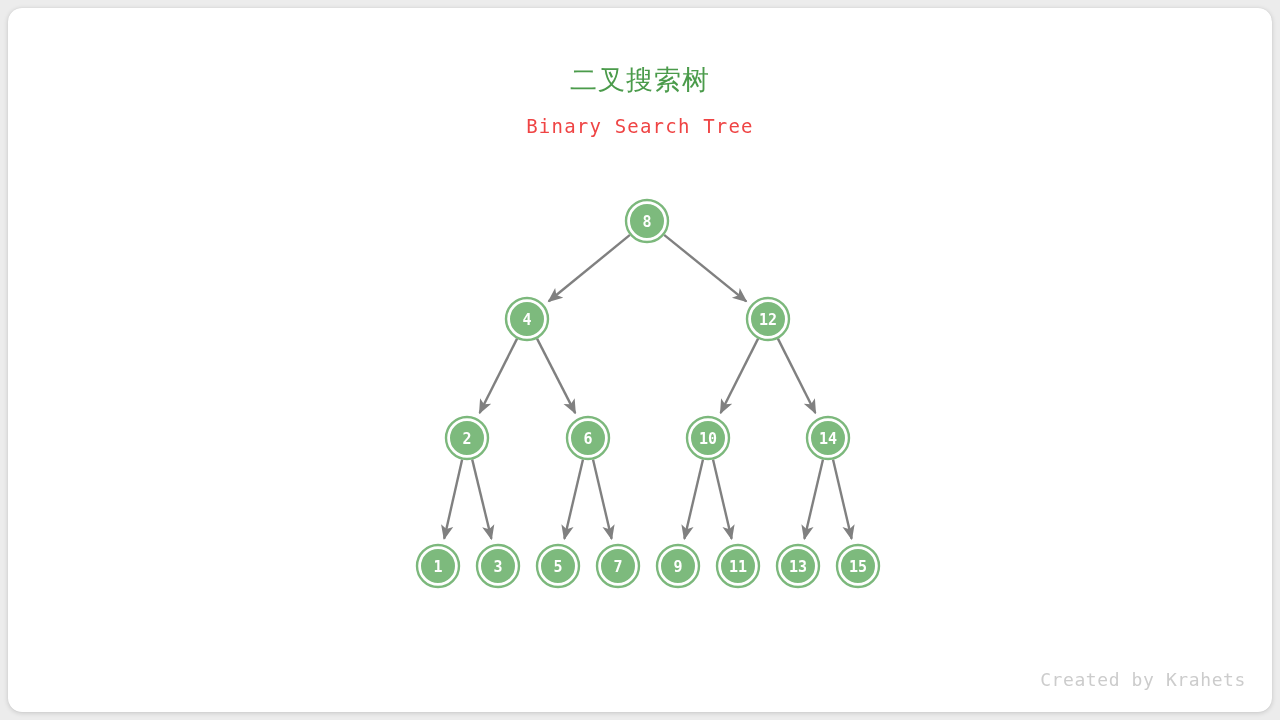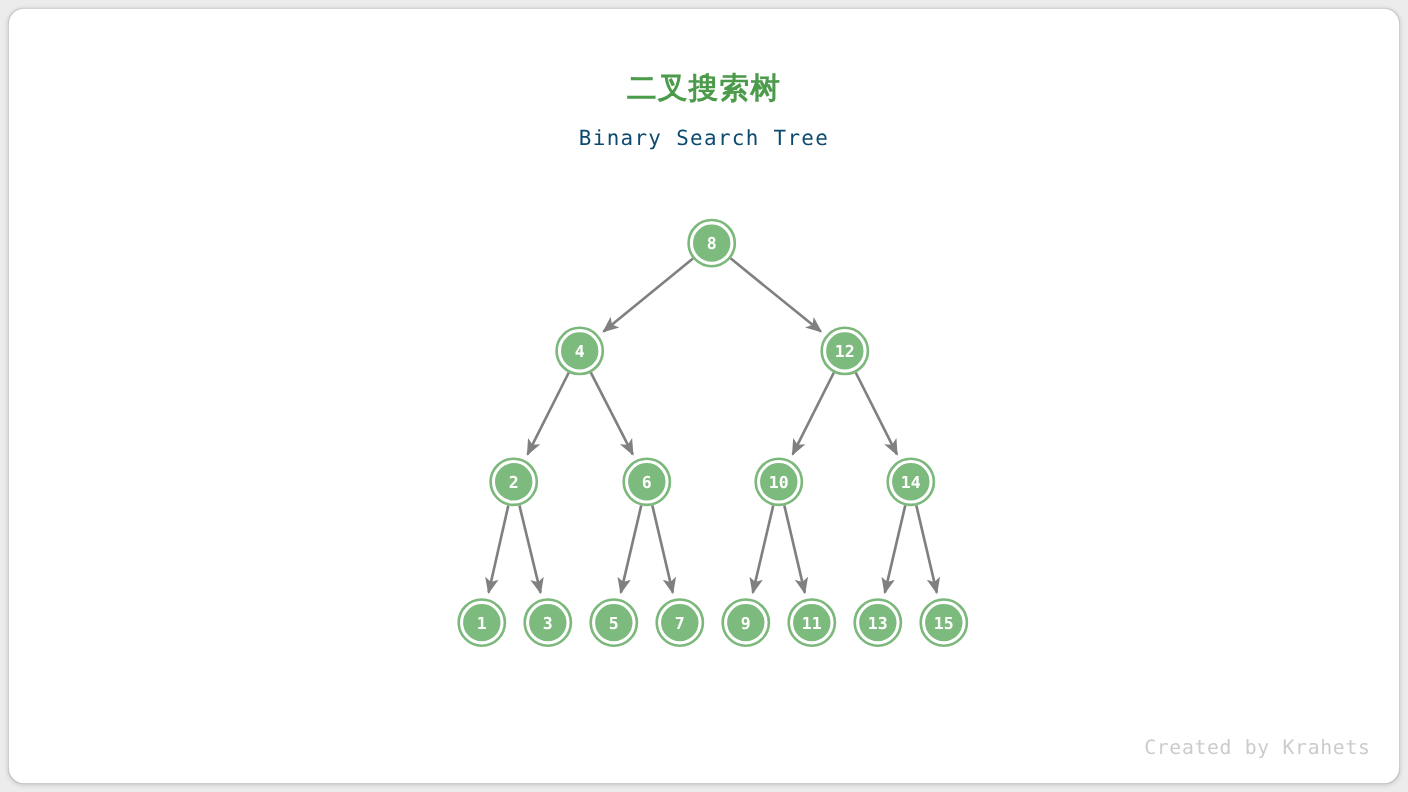--- a/index.html
+++ b/index.html
@@ -24,37 +24,37 @@
     overflow: hidden;
   }
 
   #title {
     position: absolute;
     left: 0;
     top: 54px;
     width: 1264px;
     text-align: center;
     font-family: "DejaVu Sans", sans-serif;
-    font-weight: bold;
+    font-weight: normal;
     font-size: 27px;
     letter-spacing: 1px;
     color: #4b9b4b;
     white-space: nowrap;
   }
 
   #subtitle {
     position: absolute;
     left: 0;
     top: 107px;
     width: 1264px;
     text-align: center;
     font-family: "DejaVu Sans Mono", monospace;
     font-size: 19px;
     letter-spacing: 1.2px;
-    color: #0c4a6e;
+    color: #ef4444;
     white-space: nowrap;
   }
 
   #credit {
     position: absolute;
     right: 26px;
     bottom: 22px;
     font-family: "DejaVu Sans Mono", monospace;
     font-size: 18px;
     letter-spacing: 0.6px;

